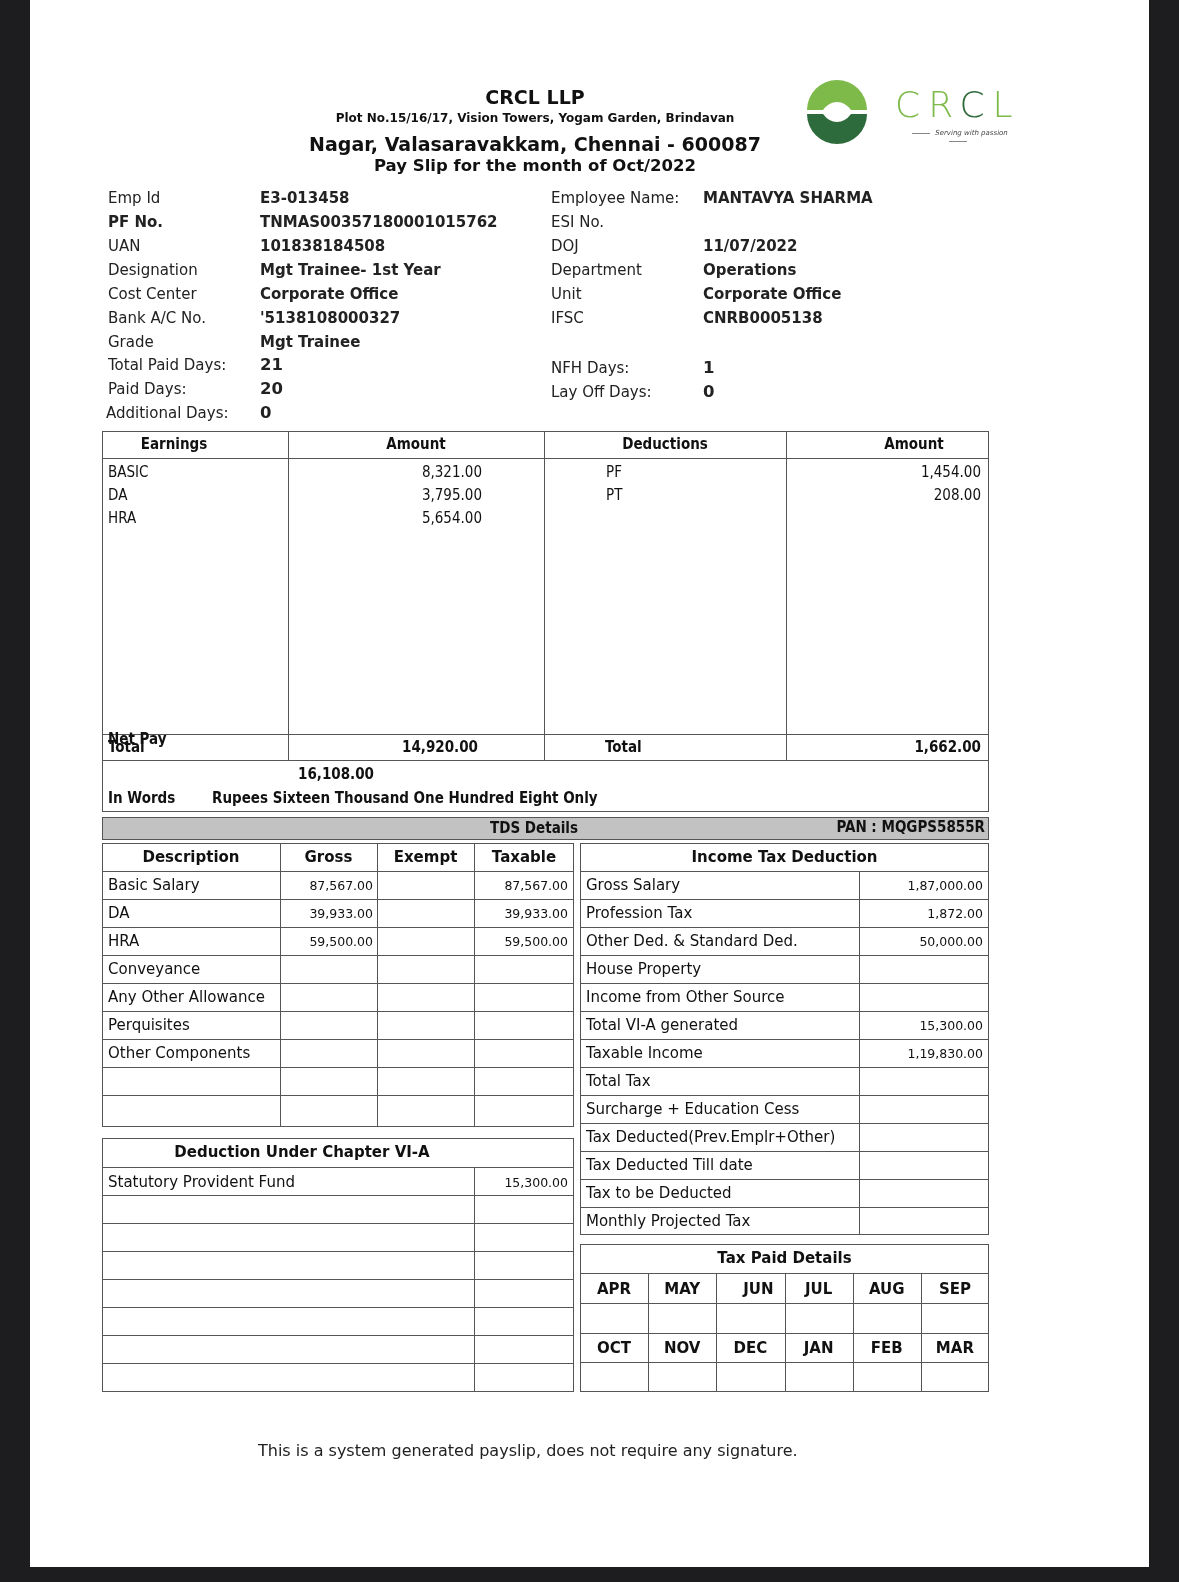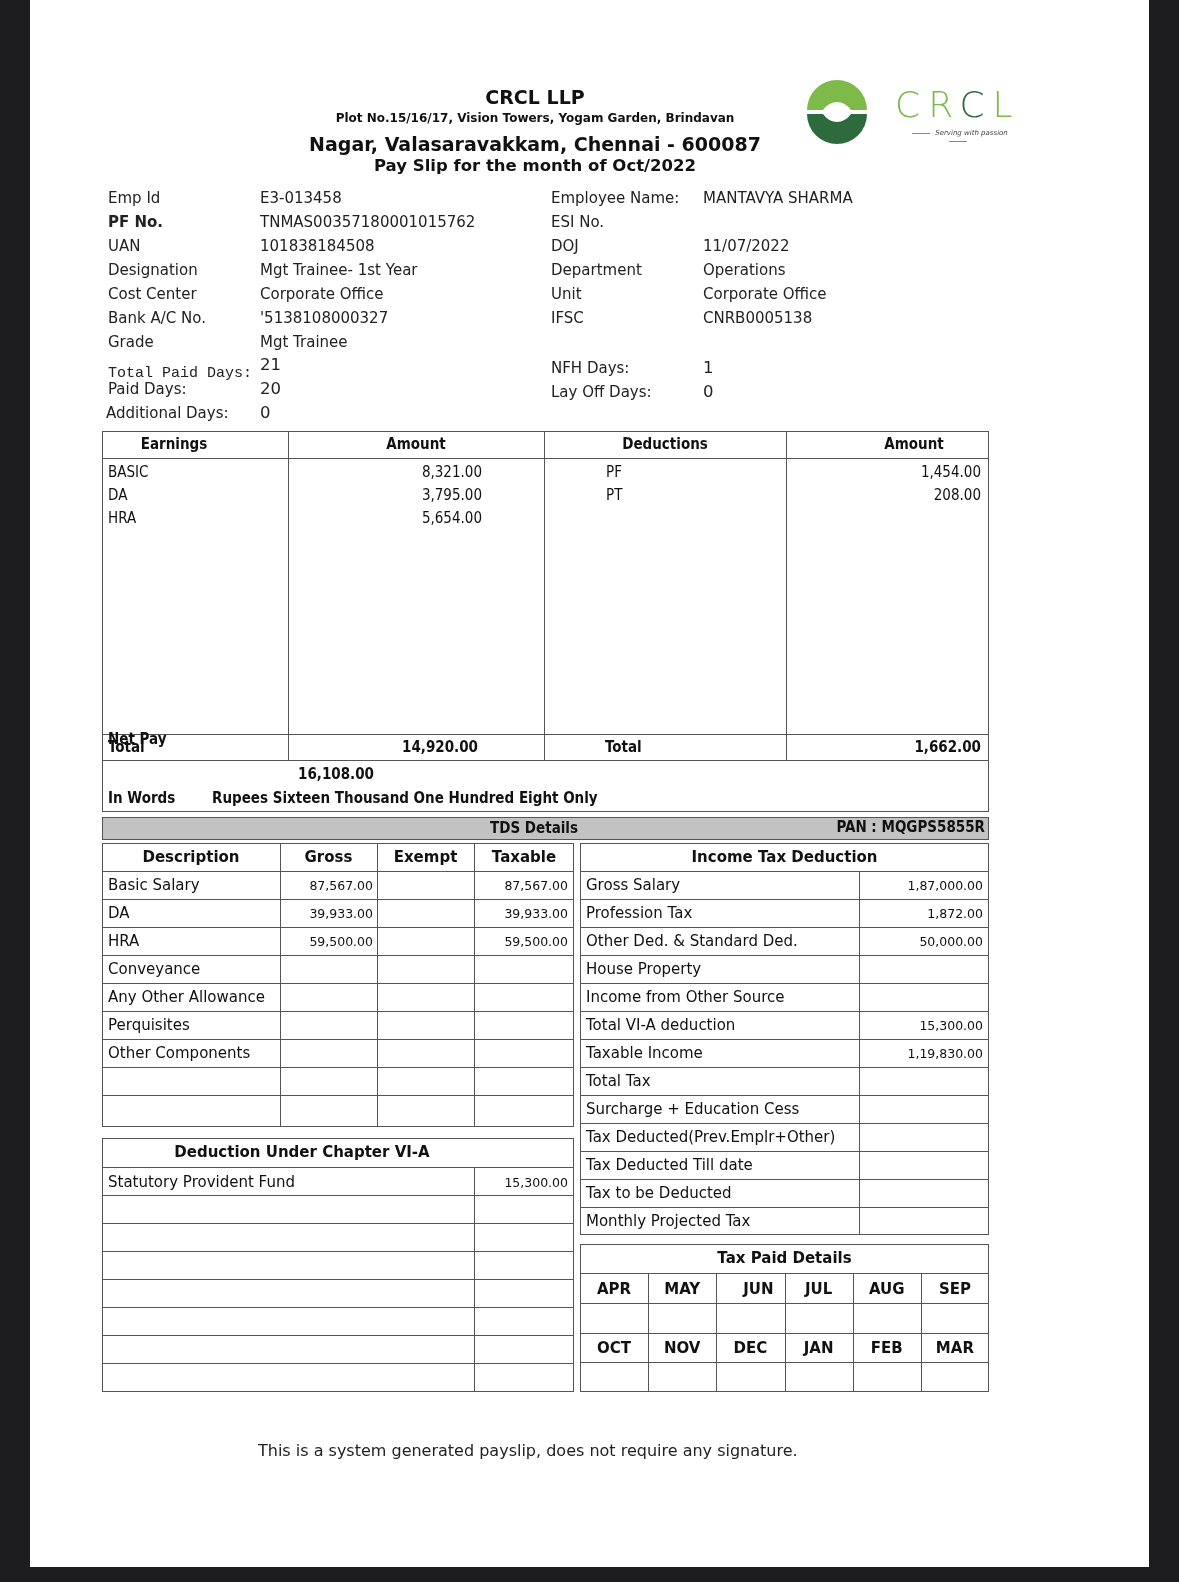--- a/index.html
+++ b/index.html
@@ -19,21 +19,21 @@
   .addr2 { top: 133px; font-size: 19px; }
   .month { top: 156px; font-size: 16.5px; }
   
   .logo { position: absolute; left: 775px; top: 78px; width: 220px; height: 70px; }
   .logo-text { position: absolute; left: 90px; top: 6px; font-size: 36px; letter-spacing: 8px; font-family: "DejaVu Sans", sans-serif; font-weight: 300; }
   .logo-tag { position: absolute; left: 90px; top: 51px; width: 125px; font-size: 7px; color: #444; font-style: italic; text-align: center; }
   .logo-tag::before, .logo-tag::after { content: ""; display: inline-block; width: 18px; border-top: 1px solid #888; vertical-align: middle; margin: 0 5px; }
   
   .info { position: absolute; font-size: 15px; color: #222; line-height: 24px; }
   .info .lbl { position: absolute; white-space: nowrap; }
-  .info .val { position: absolute; white-space: nowrap; }
+  .info .val { position: absolute; white-space: nowrap; font-weight: bold; }
   
   .box { position: absolute; border: 1.5px solid #555; box-sizing: border-box; }
   .vl { position: absolute; border-left: 1.5px solid #555; }
   .hl { position: absolute; border-top: 1.5px solid #555; }
   .t { position: absolute; white-space: nowrap; }
   .b { font-weight: bold; }
   .cond { font-family: "DejaVu Sans Condensed", "DejaVu Sans", sans-serif; }
   .sm { font-size: 12.5px; }
   .md { font-size: 15px; }
   .r { text-align: right; }
@@ -70,21 +70,21 @@
       <div class="lbl" style="left:78px;top:234px;">UAN</div>
       <div class="val" style="left:230px;top:234px;">101838184508</div>
       <div class="lbl" style="left:78px;top:258px;">Designation</div>
       <div class="val" style="left:230px;top:258px;">Mgt Trainee- 1st Year</div>
       <div class="lbl" style="left:78px;top:282px;">Cost Center</div>
       <div class="val" style="left:230px;top:282px;">Corporate Office</div>
       <div class="lbl" style="left:78px;top:306px;">Bank A/C No.</div>
       <div class="val" style="left:230px;top:306px;">'5138108000327</div>
       <div class="lbl" style="left:78px;top:330px;">Grade</div>
       <div class="val" style="left:230px;top:330px;">Mgt Trainee</div>
-      <div class="lbl" style="left:78px;top:362px;font-family:Liberation Mono, monospace;">Total Paid Days:</div>
+      <div class="lbl" style="left:78px;top:353px;">Total Paid Days:</div>
       <div class="val" style="left:230px;top:353px;font-size:16.5px;">21</div>
       <div class="lbl" style="left:78px;top:377px;">Paid Days:</div>
       <div class="val" style="left:230px;top:377px;font-size:16.5px;">20</div>
       <div class="lbl" style="left:76px;top:401px;">Additional Days:</div>
       <div class="val" style="left:230px;top:401px;font-size:16.5px;">0</div>
     </div>
   <div class="info" id="info-right">
       <div class="lbl" style="left:521px;top:186px;">Employee Name:</div>
       <div class="val" style="left:673px;top:186px;">MANTAVYA SHARMA</div>
       <div class="lbl" style="left:521px;top:210px;">ESI No.</div>
@@ -244,21 +244,21 @@
       <div class="hl" style="left:550px;top:927px;width:409px;"></div>
       <div class="t md" style="left:556px;top:932px;">Other Ded. &amp; Standard Ded.</div>
       <div class="t sm r" style="left:829px;top:934px;width:124px;">50,000.00</div>
       <div class="hl" style="left:550px;top:955px;width:409px;"></div>
       <div class="t md" style="left:556px;top:960px;">House Property</div>
       <div class="t sm r" style="left:829px;top:962px;width:124px;"></div>
       <div class="hl" style="left:550px;top:983px;width:409px;"></div>
       <div class="t md" style="left:556px;top:988px;">Income from Other Source</div>
       <div class="t sm r" style="left:829px;top:990px;width:124px;"></div>
       <div class="hl" style="left:550px;top:1011px;width:409px;"></div>
-      <div class="t md" style="left:556px;top:1016px;">Total VI-A deduction</div>
+      <div class="t md" style="left:556px;top:1016px;">Total VI-A generated</div>
       <div class="t sm r" style="left:829px;top:1018px;width:124px;">15,300.00</div>
       <div class="hl" style="left:550px;top:1039px;width:409px;"></div>
       <div class="t md" style="left:556px;top:1044px;">Taxable Income</div>
       <div class="t sm r" style="left:829px;top:1046px;width:124px;">1,19,830.00</div>
       <div class="hl" style="left:550px;top:1067px;width:409px;"></div>
       <div class="t md" style="left:556px;top:1072px;">Total Tax</div>
       <div class="t sm r" style="left:829px;top:1074px;width:124px;"></div>
       <div class="hl" style="left:550px;top:1095px;width:409px;"></div>
       <div class="t md" style="left:556px;top:1100px;">Surcharge + Education Cess</div>
       <div class="t sm r" style="left:829px;top:1102px;width:124px;"></div>

